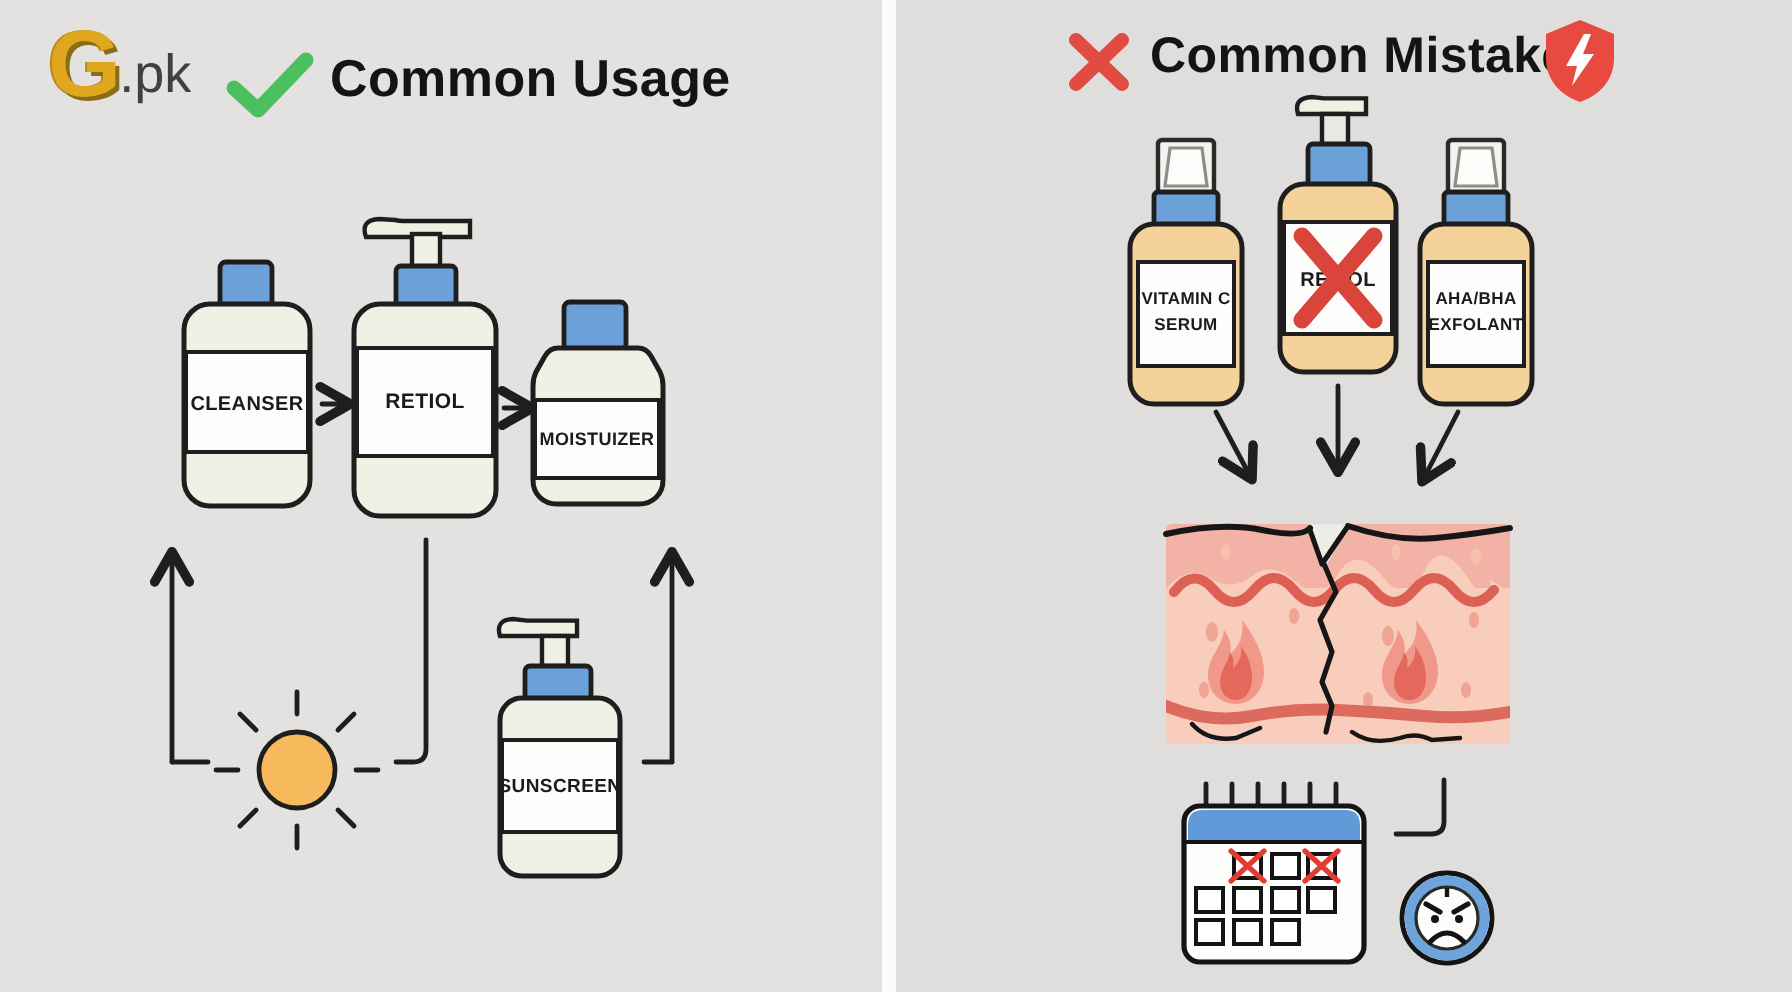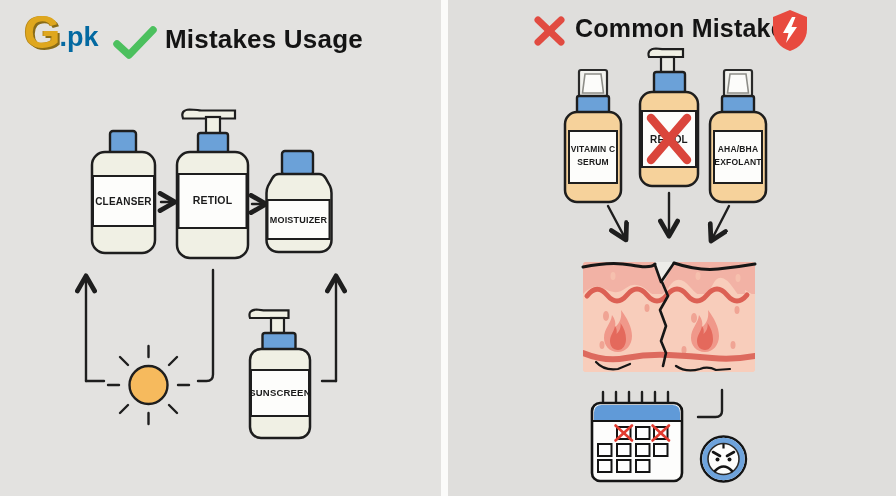--- a/index.html
+++ b/index.html
@@ -12,21 +12,21 @@
   .panel-left{width:441px;background:#e3e2e0;}
   .panel-right{width:448px;background:#dfdedc;}
   .divider{width:7px;height:496px;background:#fbfbfa;}
 
   .brand{position:absolute;left:24px;top:8px;display:flex;align-items:flex-end;}
   .brand-g{
     font-size:47px;font-weight:800;line-height:1;color:#dfa71e;
     text-shadow:2px 2px 0 #8a6c17, -1px 0 0 #b8891a;
     letter-spacing:-2px;
   }
-  .brand-pk{font-size:27px;font-weight:700;color:#0369a1;padding-bottom:2px;margin-left:1px;}
+  .brand-pk{font-size:27px;font-weight:400;color:#404040;padding-bottom:2px;margin-left:1px;}
 
   .hdr-icon{position:absolute;}
   .check-icon{left:112px;top:24px;}
   .x-icon{left:84px;top:14px;}
   .shield-icon{left:322px;top:8px;}
   .panel-title{
     position:absolute;font-weight:700;color:#141414;letter-spacing:0.2px;white-space:nowrap;
   }
   .panel-title.left{left:165px;top:24px;font-size:26px;}
   .panel-title.right{left:127px;top:14px;font-size:25px;}
@@ -53,21 +53,21 @@
   <section class="panel panel-left">
 
     <div class="brand">
       <span class="brand-g">G</span>
       <span class="brand-pk">.pk</span>
     </div>
 
     <svg class="hdr-icon check-icon" width="46" height="36">
       <polyline points="5,20 17,31 41,6" fill="none" stroke="#4cc05e" stroke-width="7.5" stroke-linecap="round" stroke-linejoin="round"></polyline>
     </svg>
-    <div class="panel-title left">Mistakes Usage</div>
+    <div class="panel-title left">Common Usage</div>
 
     <svg class="scene" width="441" height="496" viewBox="0 0 441 496">
       <defs>
         <marker id="ahL" markerWidth="9" markerHeight="9" viewBox="0 0 10 10" refX="7.5" refY="5" orient="auto-start-reverse">
           <path d="M1.5,1 L8.5,5 L1.5,9" fill="none" stroke="#1e1e1e" stroke-width="2.2" stroke-linecap="round" stroke-linejoin="round"></path>
         </marker>
       </defs>
 
       <g>
         <rect class="cap" x="110" y="131" width="26" height="23" rx="3"></rect>

